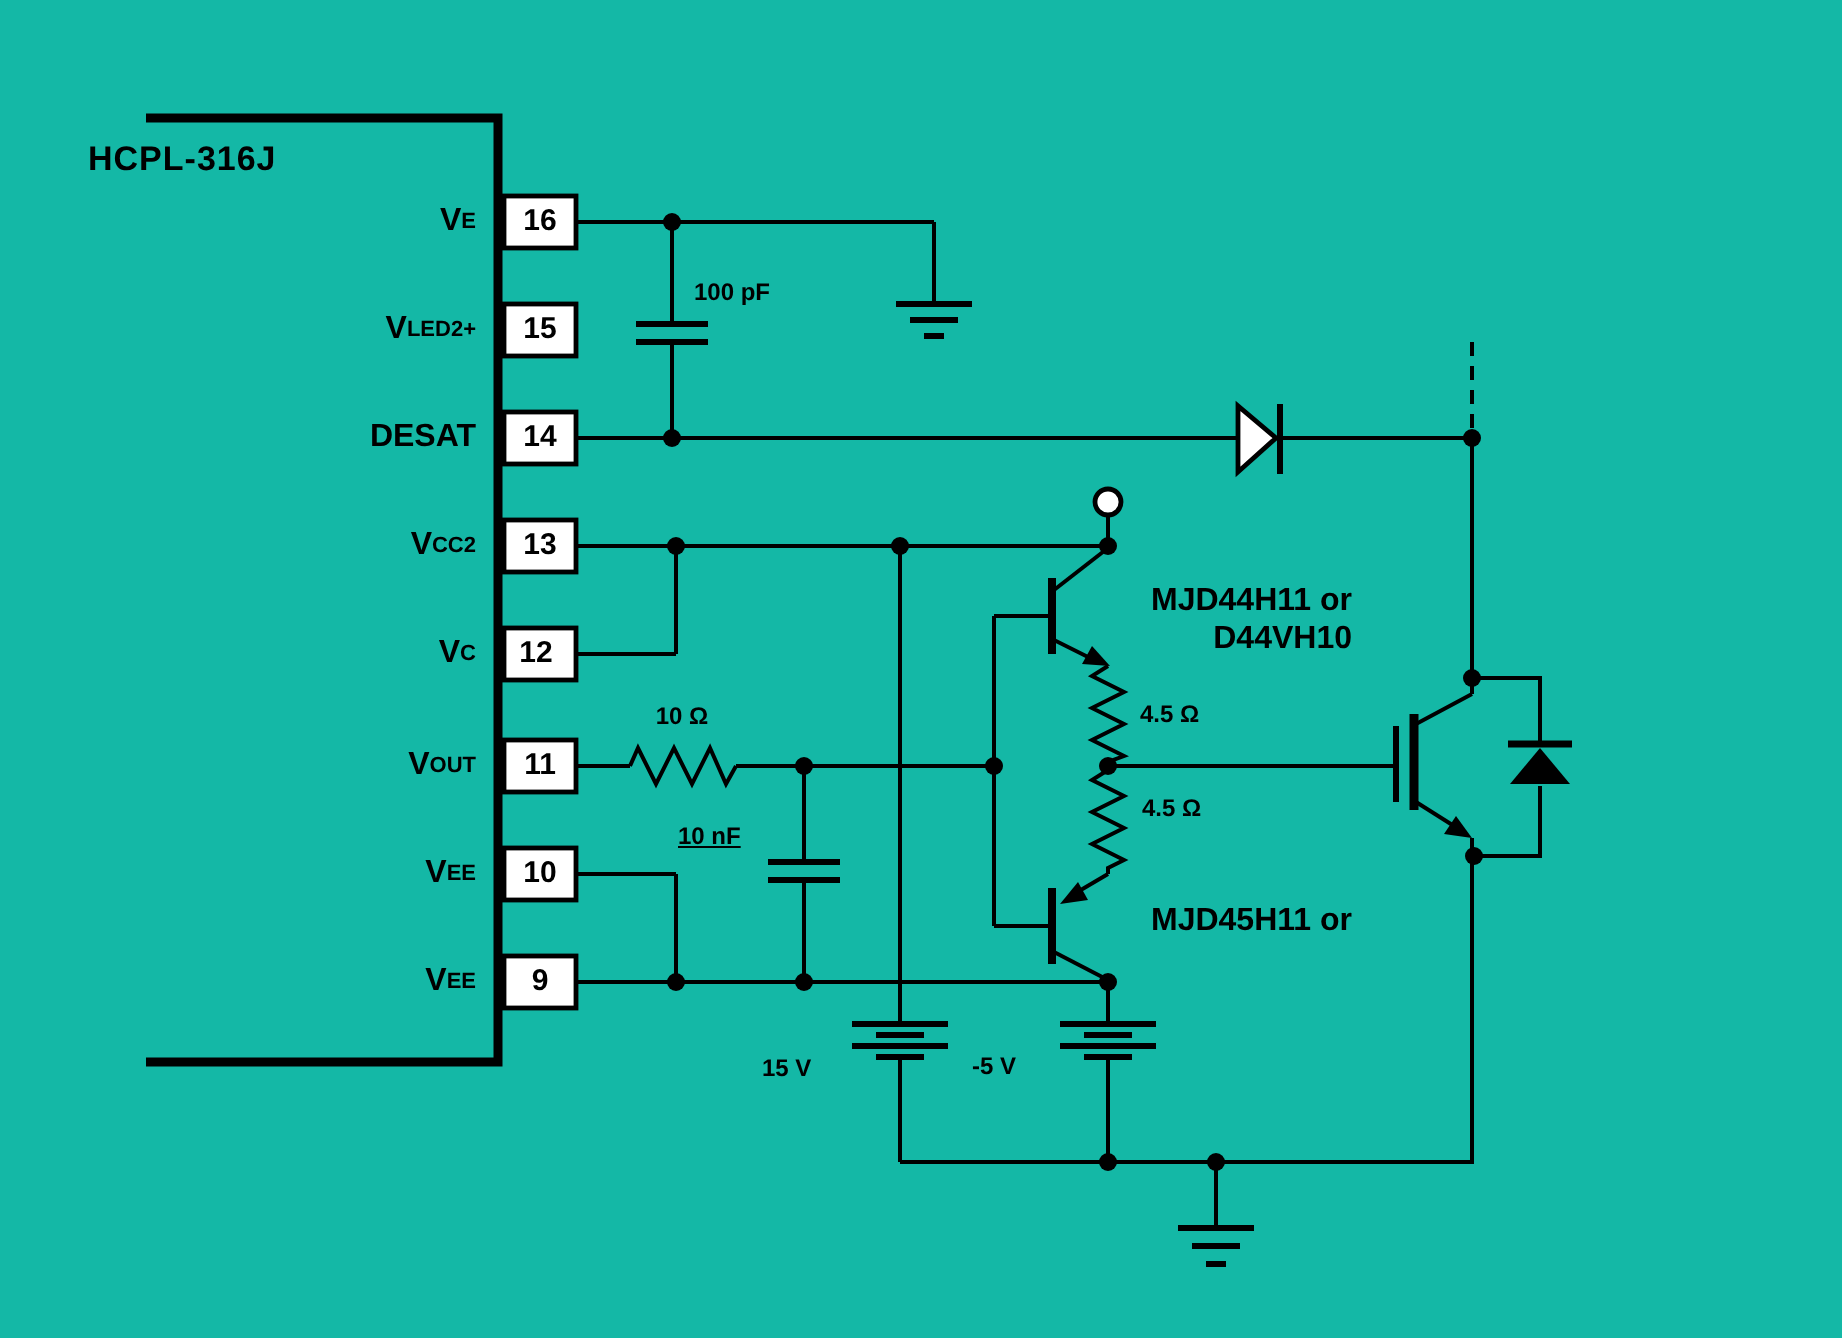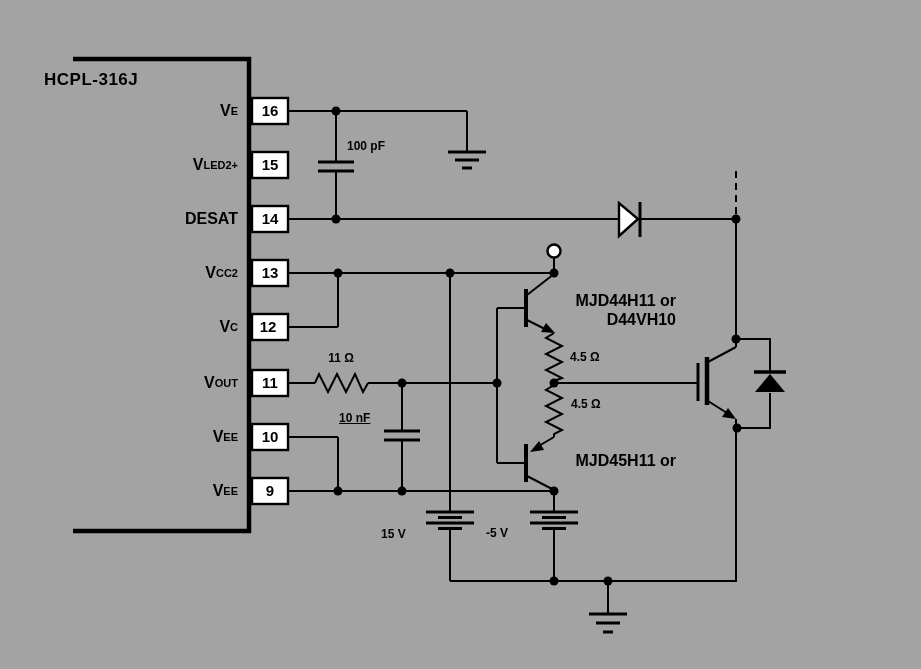--- a/index.html
+++ b/index.html
@@ -1,17 +1,17 @@
 <!DOCTYPE html>
 <html><head>
 <meta charset="utf-8">
 <style>
   html,body{margin:0;padding:0;background:#fff;}
   .canvas{
-    position:relative;width:921px;height:669px;background:#a3a3a3;
+    position:relative;width:921px;height:669px;background:#14b8a6;
     font-family:"Liberation Sans",sans-serif;color:#000;overflow:hidden;
   }
   svg{position:absolute;left:0;top:0;}
   .lbl{position:absolute;font-weight:bold;white-space:nowrap;}
   .pin-label{
     position:absolute;height:26px;display:flex;align-items:center;justify-content:flex-end;
     font-weight:bold;font-size:16px;white-space:nowrap;
   }
   .pin-label sub{font-size:11px;vertical-align:-4px;line-height:0;}
   .pin-num{
@@ -199,21 +199,21 @@
   <div class="pin-num" style="left:252px;top:98px;">16</div>
   <div class="pin-num" style="left:252px;top:152px;">15</div>
   <div class="pin-num" style="left:252px;top:206px;">14</div>
   <div class="pin-num" style="left:252px;top:260px;">13</div>
   <div class="pin-num" style="left:250px;top:314px;">12</div>
   <div class="pin-num" style="left:252px;top:370px;">11</div>
   <div class="pin-num" style="left:252px;top:424px;">10</div>
   <div class="pin-num" style="left:252px;top:478px;">9</div>
 
   <div class="lbl val" style="left:347px;top:139px;">100 pF</div>
-  <div class="lbl val" style="left:315px;top:351px;width:52px;text-align:center;">11 Ω</div>
+  <div class="lbl val" style="left:315px;top:351px;width:52px;text-align:center;">10 Ω</div>
   <div class="lbl val" style="left:339px;top:411px;text-decoration:underline;">10 nF</div>
   <div class="lbl val" style="left:570px;top:350px;">4.5 Ω</div>
   <div class="lbl val" style="left:571px;top:397px;">4.5 Ω</div>
 
   <div class="two-line" style="left:546px;top:291px;width:130px;">
     <div>MJD44H11 or</div>
     <div>D44VH10</div>
   </div>
   <div class="two-line" style="left:546px;top:451px;width:130px;">
     <div>MJD45H11 or</div>

